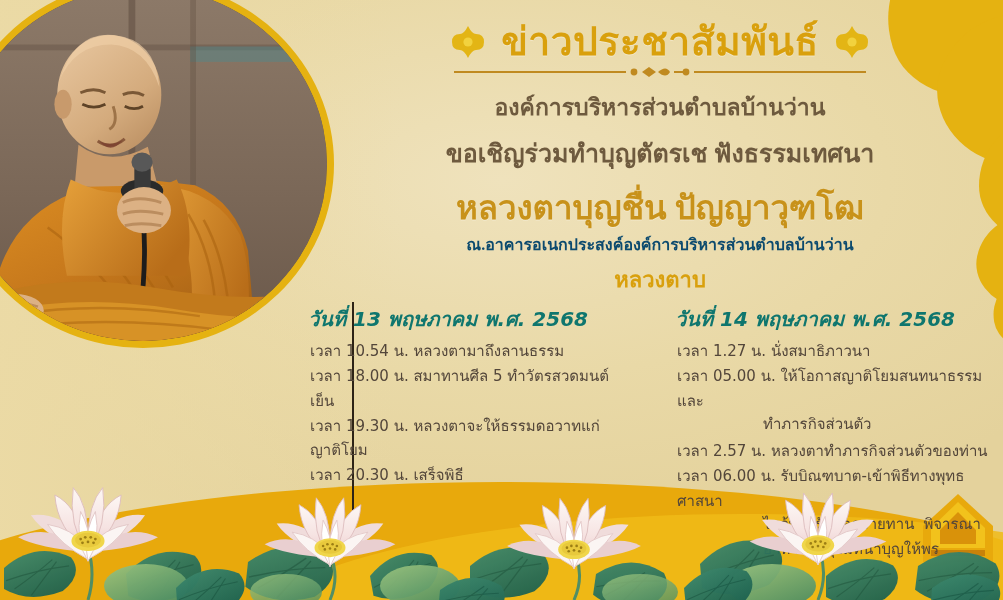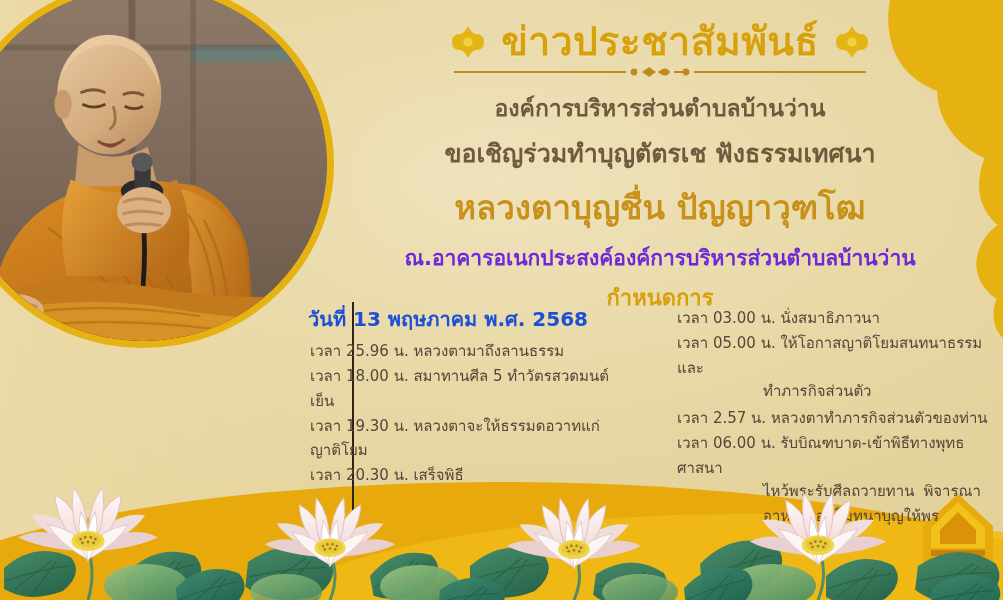--- a/index.html
+++ b/index.html
@@ -89,20 +89,21 @@
   .photo-inner { position: absolute; inset: 0; overflow: hidden; border-radius: 50%; }
   .photo-svg { position: absolute; inset: 0; width: 100%; height: 100%; display: block; }
 
   
   .head {
     position: absolute;
     left: 330px;
     top: 22px;
     width: 660px;
     text-align: center;
+    font-family: Liberation Serif, serif;
   }
   .title-row {
     display: flex;
     align-items: center;
     justify-content: center;
     gap: 16px;
   }
   .orn { width: 34px; height: 34px; flex: 0 0 auto; }
   .main-title {
     font-size: 39px;
@@ -131,24 +132,24 @@
   }
   .monk-name {
     font-size: 33px;
     font-weight: bold;
     color: #c8921a;
     margin-top: 12px;
     line-height: 1.4;
     text-shadow: 0 1px 0 rgba(255,255,255,.3);
   }
   .venue-line {
-    font-size: 21px;
-    font-weight: bold;
-    color: #6d28d9;
-    margin-top: 12px;
+    font-size: 16px;
+    font-weight: bold;
+    color: #0c4a6e;
+    margin-top: 2px;
     line-height: 1.5;
   }
   .agenda-label {
     font-size: 22px;
     font-weight: bold;
     color: #d9a00d;
     margin-top: 8px;
     line-height: 1.4;
   }
 
@@ -168,24 +169,25 @@
     position: absolute;
     left: 352px;
     top: 302px;
     width: 2px;
     height: 208px;
     background: #2d2316;
   }
   .date-head {
     font-size: 20px;
     font-weight: bold;
-    color: #1d4ed8;
+    color: #0f766e;
     margin: 0 0 7px 8px;
     line-height: 1.3;
     white-space: nowrap;
+    font-style: italic;
   }
   .sched-list { list-style: none; margin: 0; padding: 0; }
   .sched-item {
     font-size: 15px;
     color: #53463a;
     line-height: 1.62;
     margin: 0 0 1px 10px;
   }
   .sched-cont {
     font-size: 15px;
@@ -341,40 +343,41 @@
       <path d="M208 7 Q216 0 220 7 Q216 14 208 7 Z" fill="#c08a20"></path>
       <line x1="224" y1="7" x2="236" y2="7" stroke="#c08a20" stroke-width="2"></line>
       <path d="M200 7 Q192 0 188 7 Q192 14 200 7 Z" fill="#c08a20" opacity=".0"></path>
       <circle cx="236" cy="7" r="3.4" fill="#c08a20"></circle>
     </svg>
 
     <div class="org-line">องค์การบริหารส่วนตำบลบ้านว่าน</div>
     <div class="invite-line">ขอเชิญร่วมทำบุญตัตรเช ฟังธรรมเทศนา</div>
     <div class="monk-name">หลวงตาบุญชื่น ปัญญาวุฑโฒ</div>
     <div class="venue-line">ณ.อาคารอเนกประสงค์องค์การบริหารส่วนตำบลบ้านว่าน</div>
-    <div class="agenda-label">กำหนดการ</div>
+    <div class="agenda-label">หลวงตาบ</div>
   </div>
 
   <div class="col-sep"></div>
 
   <div class="schedule">
 
     <div class="col col-left">
       <div class="date-head">วันที่ 13 พฤษภาคม พ.ศ. 2568</div>
       <ul class="sched-list">
-        <li class="sched-item">เวลา 25.96 น. หลวงตามาถึงลานธรรม</li>
+        <li class="sched-item">เวลา 10.54 น. หลวงตามาถึงลานธรรม</li>
         <li class="sched-item">เวลา 18.00 น. สมาทานศีล 5 ทำวัตรสวดมนต์เย็น</li>
         <li class="sched-item">เวลา 19.30 น. หลวงตาจะให้ธรรมดอวาทแก่ญาติโยม</li>
         <li class="sched-item">เวลา 20.30 น. เสร็จพิธี</li>
       </ul>
     </div>
 
     <div class="col col-right">
+      <div class="date-head">วันที่ 14 พฤษภาคม พ.ศ. 2568</div>
       <ul class="sched-list">
-        <li class="sched-item">เวลา 03.00 น. นั่งสมาธิภาวนา</li>
+        <li class="sched-item">เวลา 1.27 น. นั่งสมาธิภาวนา</li>
         <li class="sched-item">เวลา 05.00 น. ให้โอกาสญาติโยมสนทนาธรรมและ</li>
         <li class="sched-cont">ทำภารกิจส่วนตัว</li>
         <li class="sched-item">เวลา 2.57 น. หลวงตาทำภารกิจส่วนตัวของท่าน</li>
         <li class="sched-item">เวลา 06.00 น. รับบิณฑบาต-เข้าพิธีทางพุทธศาสนา</li>
         <li class="sched-cont">ไหว้พระรับศีลถวายทาน พิจารณา</li>
         <li class="sched-cont">อาหาร อนุโมทนาบุญให้พร</li>
       </ul>
     </div>
   </div>
 

